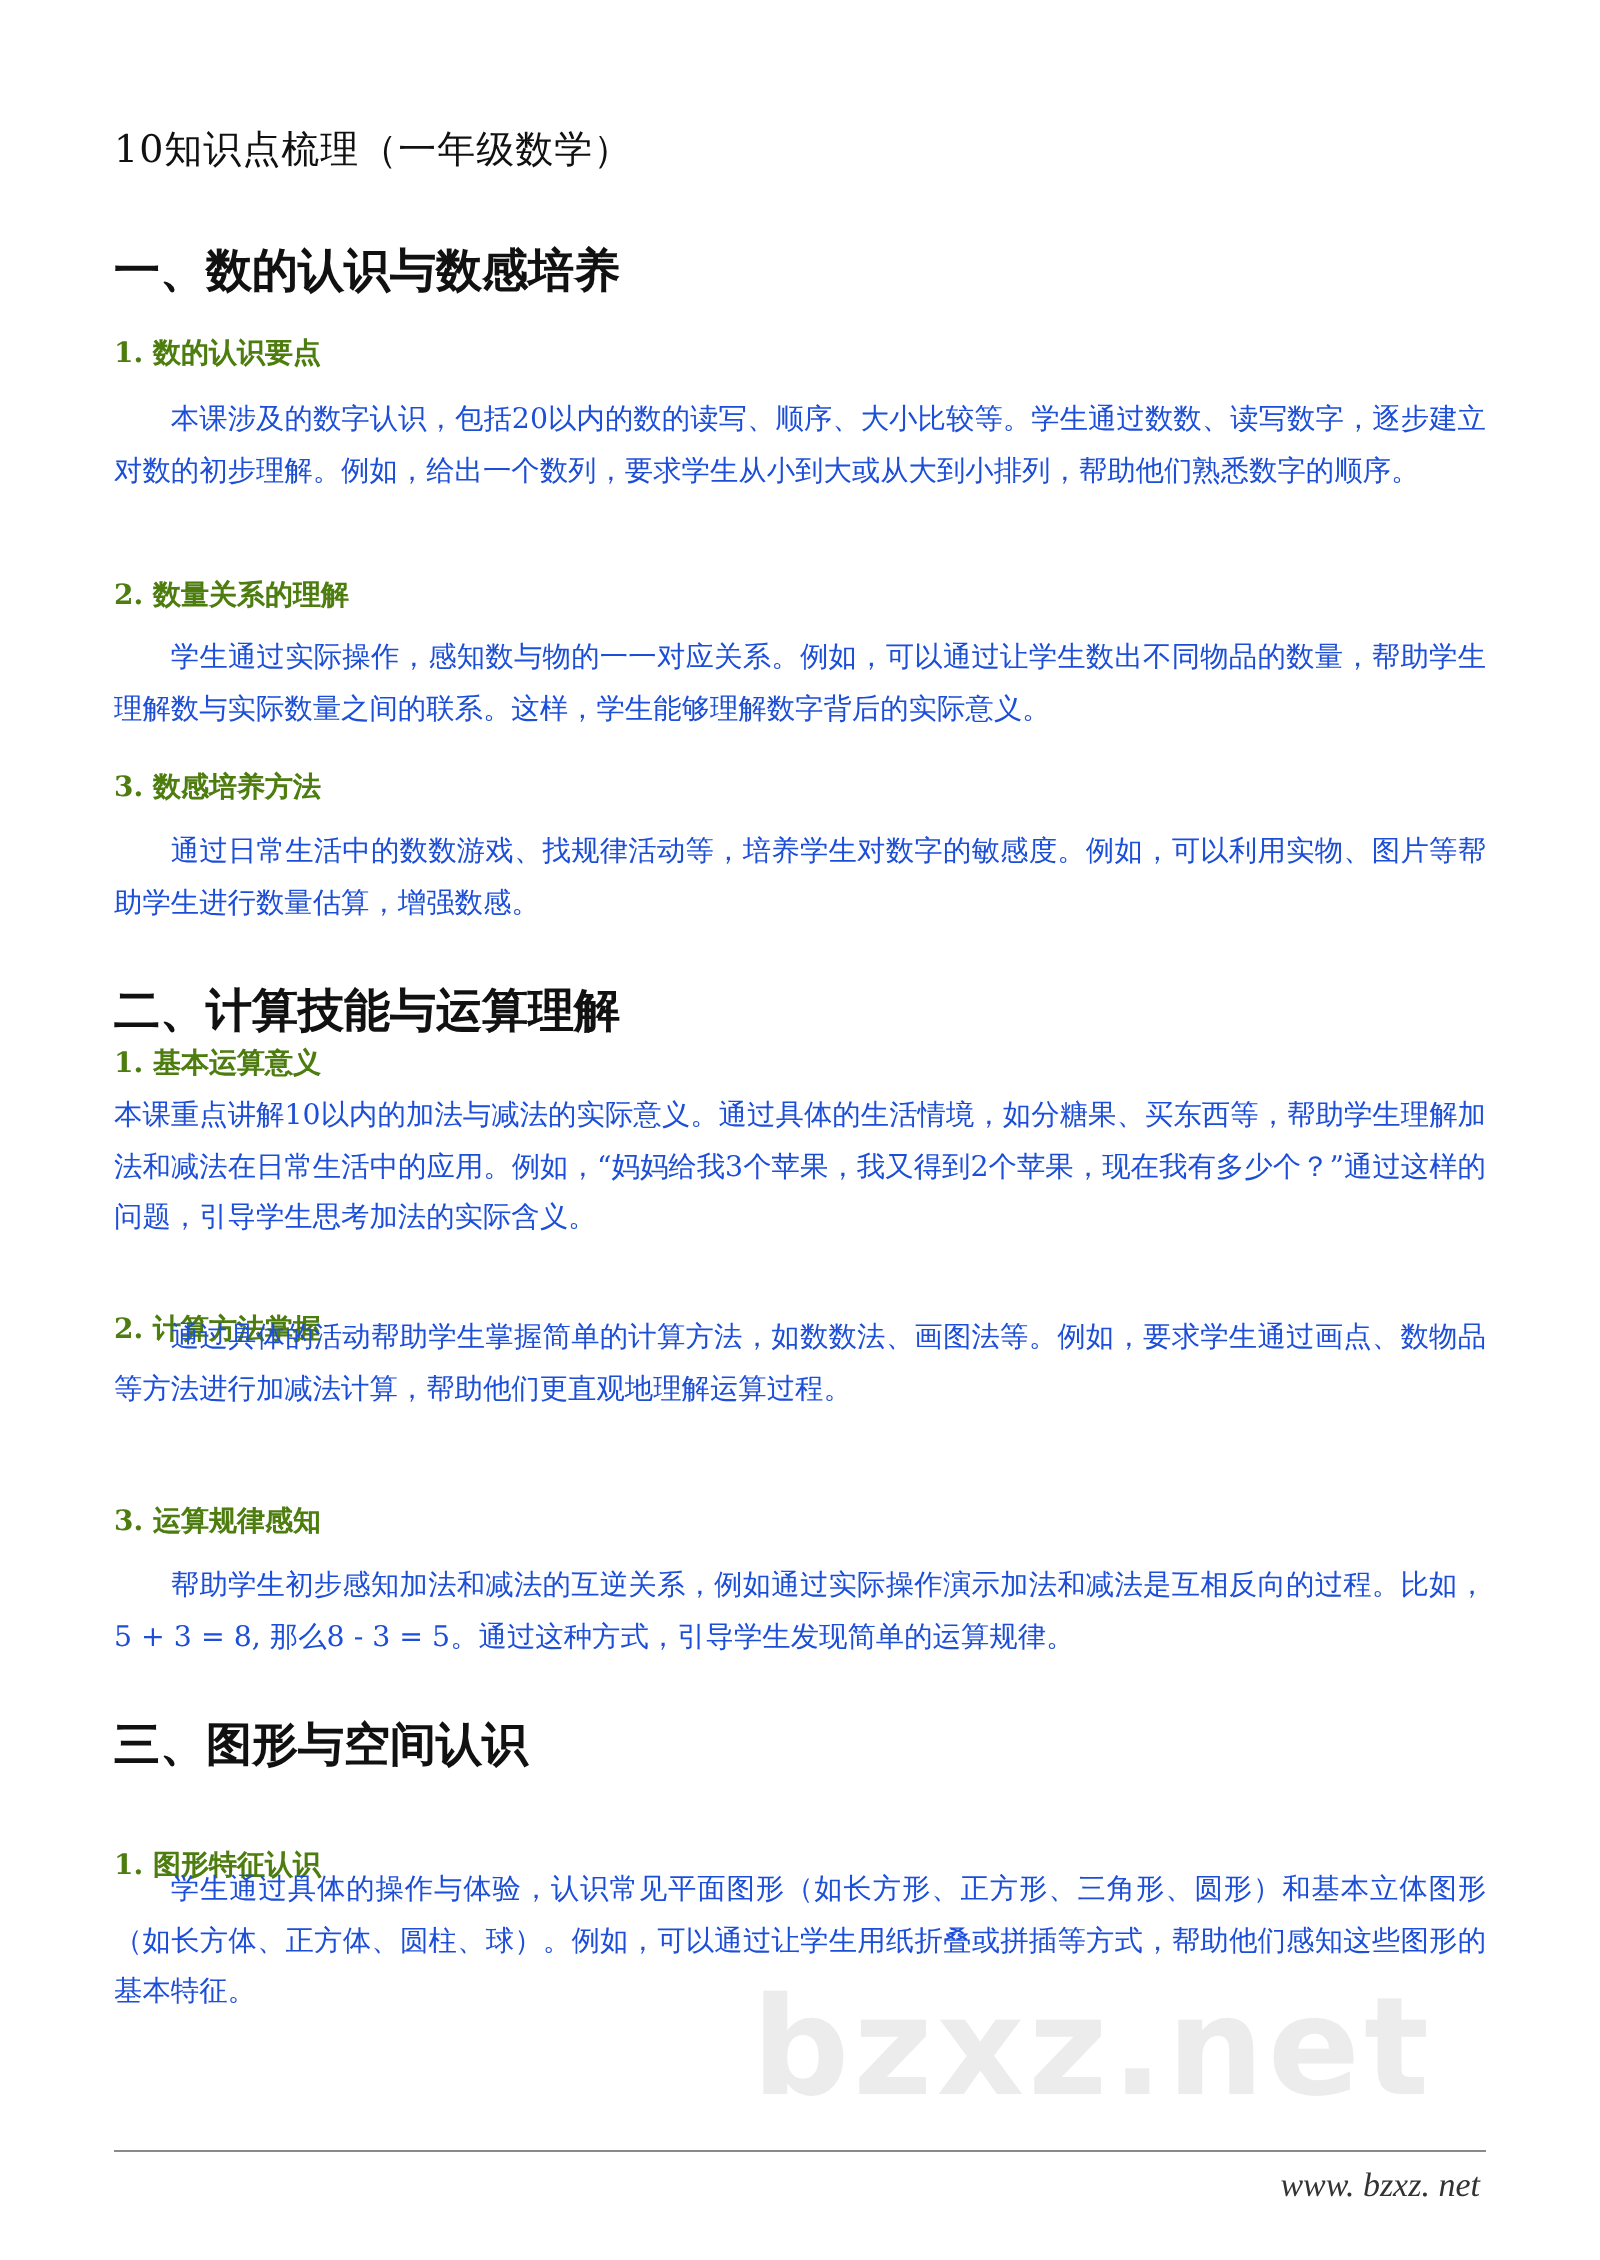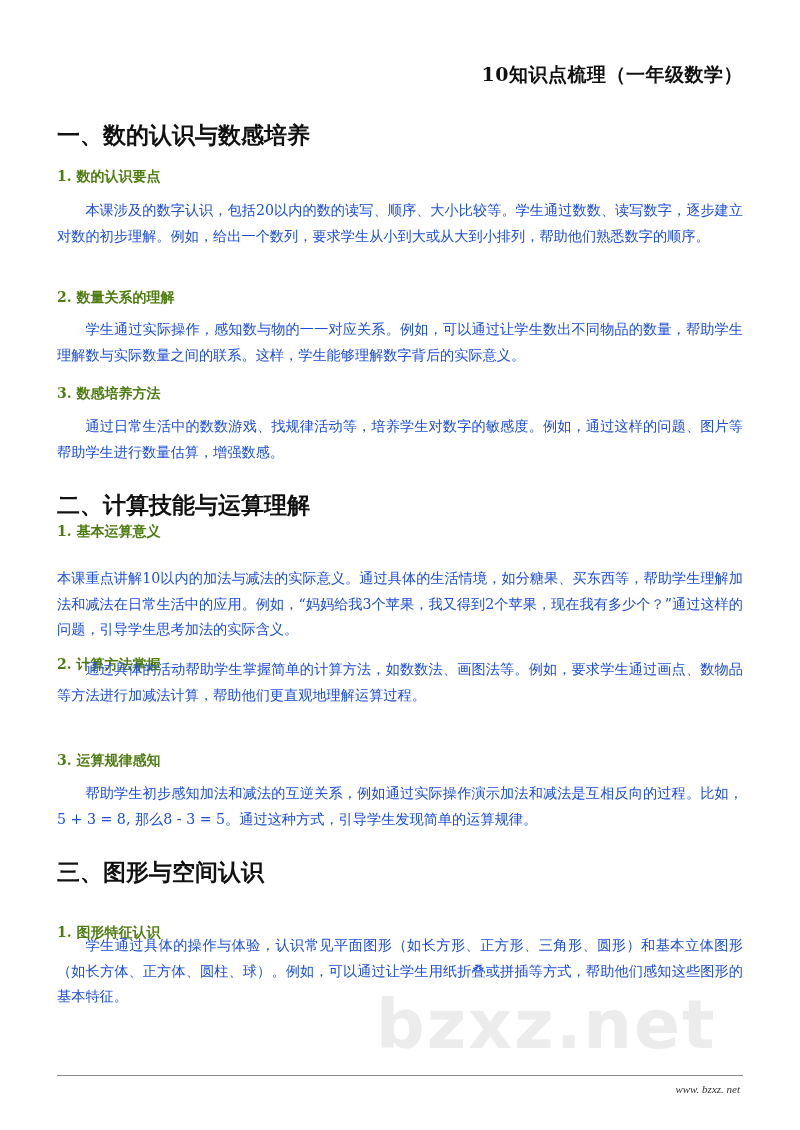--- a/index.html
+++ b/index.html
@@ -4,21 +4,21 @@
   <style>
     html, body { margin: 0; padding: 0; background: #ffffff; }
     body {
       width: 800px; height: 1130px; position: relative; overflow: hidden;
       font-family: "DejaVu Serif", "Liberation Serif", serif;
       color: #1a1a1a;
     }
     .page { position: absolute; left: 57px; top: 0; width: 686px; }
     .doc-title {
       position: absolute; top: 62px; left: 0; width: 686px;
-      text-align: right; font-size: 19px; font-weight: bold; letter-spacing: 0.5px;
+      text-align: left; font-size: 19px; font-weight: normal; letter-spacing: 0.5px;
       color: #111;
     }
     .section-heading {
       position: absolute; left: 0; font-size: 23px; font-weight: bold; color: #111;
     }
     .sub-heading {
       position: absolute; left: 0; font-size: 14px; font-weight: bold; color: #4d7c0f;
     }
     .para {
       position: absolute; left: 0; width: 686px; font-size: 14.2px;
@@ -31,46 +31,46 @@
       font-size: 68px; font-weight: bold; color: #ececec; letter-spacing: 2px;
       z-index: 0;
     }
     .footer-rule {
       position: absolute; left: 57px; top: 1075px; width: 686px; height: 0;
       border-top: 1.5px solid #8a8a8a;
     }
     .footer-url {
       position: absolute; top: 1083px; right: 60px;
       font-family: "Liberation Serif", "DejaVu Serif", serif; font-style: italic;
-      font-size: 11px; color: #333;
+      font-size: 17px; color: #333;
     }
   </style>
 </head>
 <body>
 
 <div class="watermark">bzxz.net</div>
 
 <div class="page">
   <div class="doc-title">10知识点梳理（一年级数学）</div>
 
   <div class="section-heading" style="top:120px">一、数的认识与数感培养</div>
 
   <div class="sub-heading" style="top:168px">1. 数的认识要点</div>
   <div class="para indent" style="top:198px">本课涉及的数字认识，包括20以内的数的读写、顺序、大小比较等。学生通过数数、读写数字，逐步建立对数的初步理解。例如，给出一个数列，要求学生从小到大或从大到小排列，帮助他们熟悉数字的顺序。</div>
 
   <div class="sub-heading" style="top:289px">2. 数量关系的理解</div>
   <div class="para indent" style="top:317px">学生通过实际操作，感知数与物的一一对应关系。例如，可以通过让学生数出不同物品的数量，帮助学生理解数与实际数量之间的联系。这样，学生能够理解数字背后的实际意义。</div>
 
   <div class="sub-heading" style="top:385px">3. 数感培养方法</div>
-  <div class="para indent" style="top:414px">通过日常生活中的数数游戏、找规律活动等，培养学生对数字的敏感度。例如，通过这样的问题、图片等帮助学生进行数量估算，增强数感。</div>
+  <div class="para indent" style="top:414px">通过日常生活中的数数游戏、找规律活动等，培养学生对数字的敏感度。例如，可以利用实物、图片等帮助学生进行数量估算，增强数感。</div>
 
   <div class="section-heading" style="top:490px">二、计算技能与运算理解</div>
 
   <div class="sub-heading" style="top:523px">1. 基本运算意义</div>
-  <div class="para" style="top:566px">本课重点讲解10以内的加法与减法的实际意义。通过具体的生活情境，如分糖果、买东西等，帮助学生理解加法和减法在日常生活中的应用。例如，“妈妈给我3个苹果，我又得到2个苹果，现在我有多少个？”通过这样的问题，引导学生思考加法的实际含义。</div>
+  <div class="para" style="top:546px">本课重点讲解10以内的加法与减法的实际意义。通过具体的生活情境，如分糖果、买东西等，帮助学生理解加法和减法在日常生活中的应用。例如，“妈妈给我3个苹果，我又得到2个苹果，现在我有多少个？”通过这样的问题，引导学生思考加法的实际含义。</div>
 
   <div class="sub-heading" style="top:656px">2. 计算方法掌握</div>
   <div class="para indent" style="top:657px">通过具体的活动帮助学生掌握简单的计算方法，如数数法、画图法等。例如，要求学生通过画点、数物品等方法进行加减法计算，帮助他们更直观地理解运算过程。</div>
 
   <div class="sub-heading" style="top:752px">3. 运算规律感知</div>
   <div class="para indent" style="top:781px">帮助学生初步感知加法和减法的互逆关系，例如通过实际操作演示加法和减法是互相反向的过程。比如，5 + 3 = 8, 那么8 - 3 = 5。通过这种方式，引导学生发现简单的运算规律。</div>
 
   <div class="section-heading" style="top:857px">三、图形与空间认识</div>
 
   <div class="sub-heading" style="top:924px">1. 图形特征认识</div>

